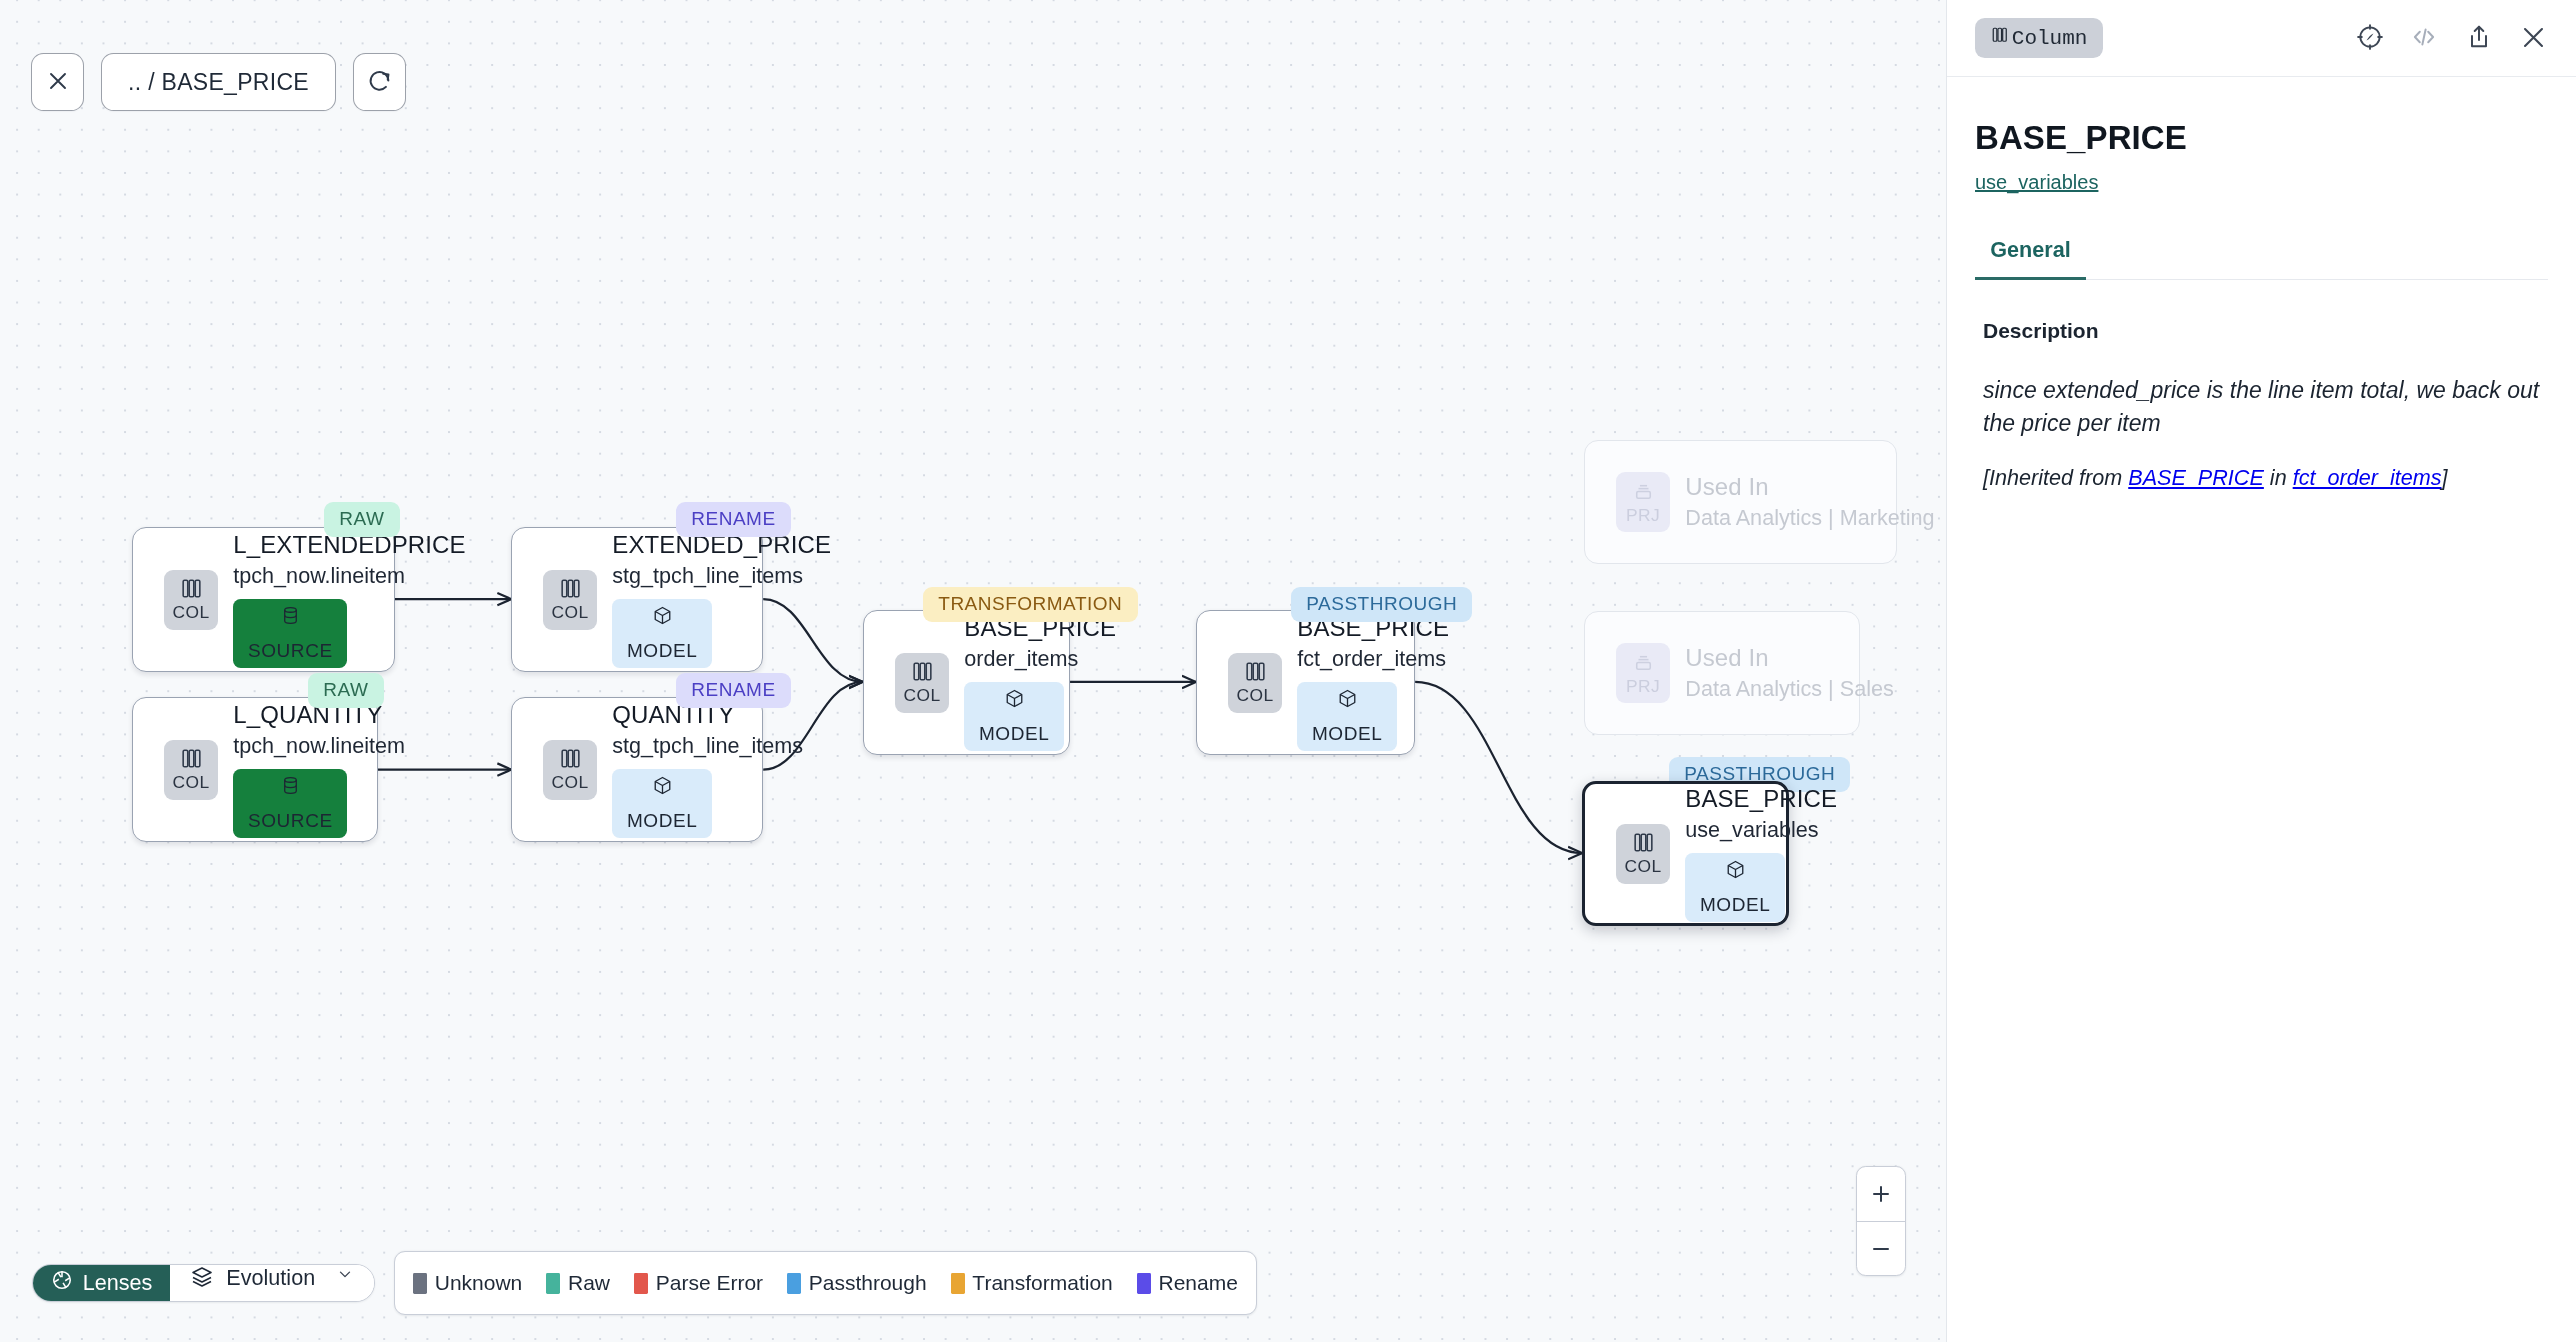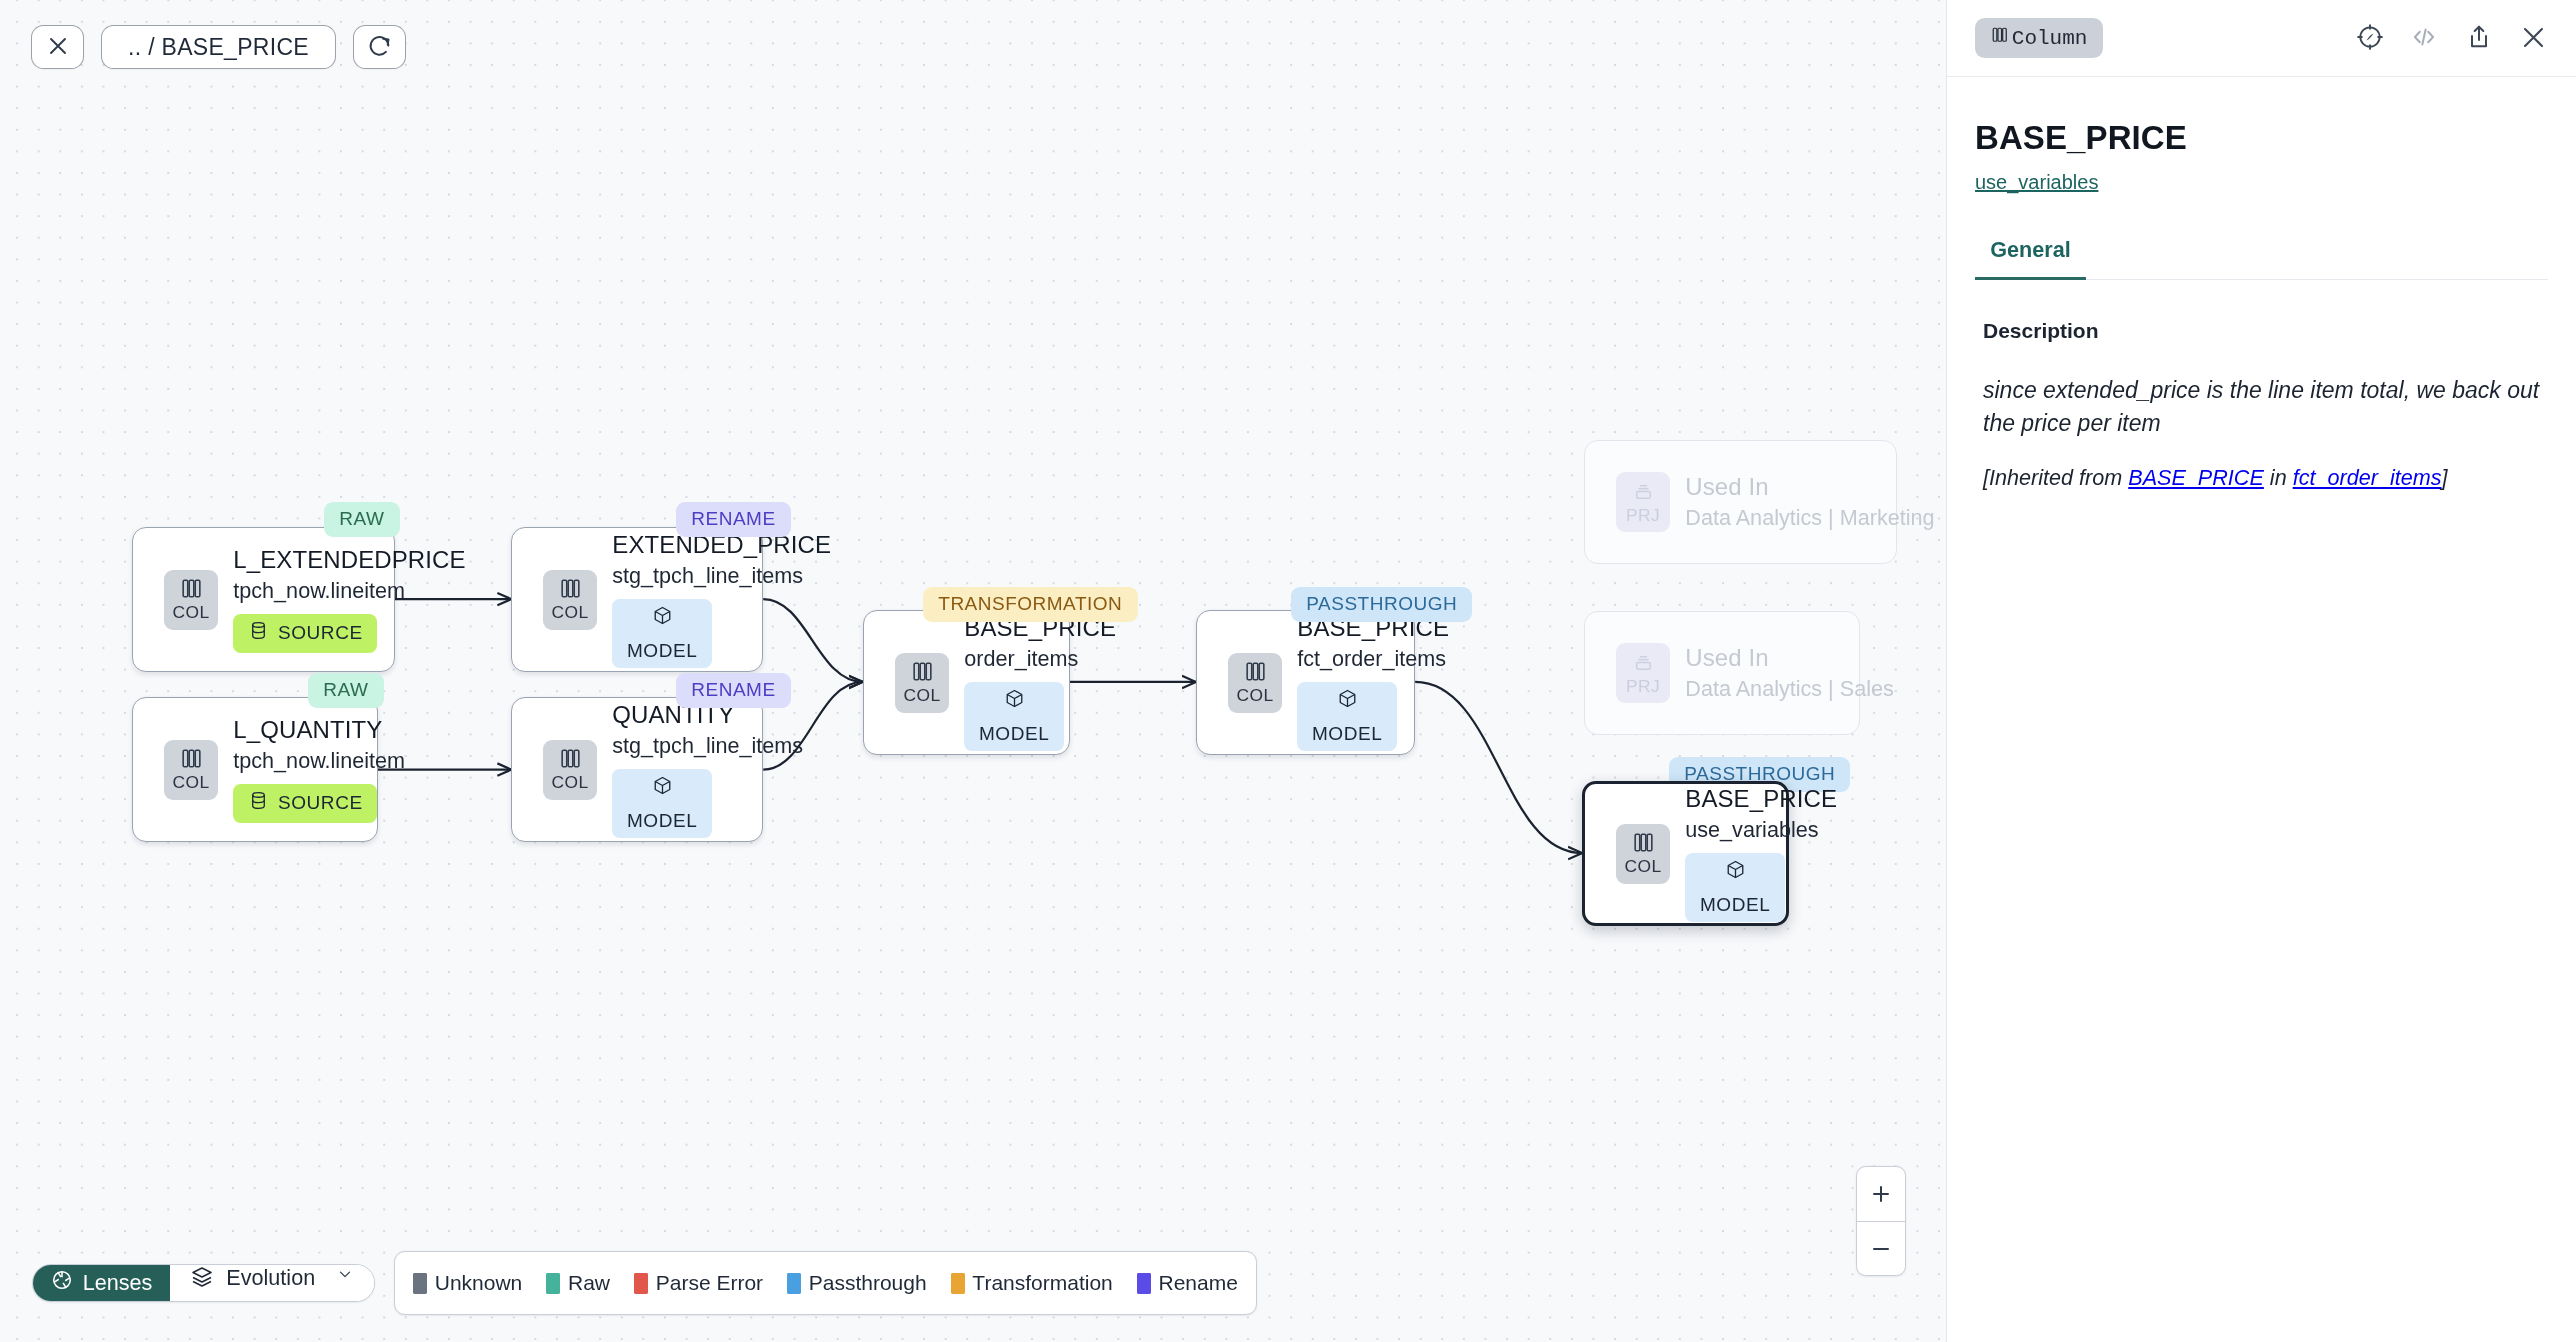--- a/index.html
+++ b/index.html
@@ -19,22 +19,22 @@
     background-image: radial-gradient(circle, #d5dae2 1.4px, rgba(0,0,0,0) 1.5px);
     background-size: 21.6px 21.6px;
     background-position: 6.3px 11px;
     overflow: hidden;
   }
 
   
   .top-bar { position: absolute; top: 25px; left: 31px; display: flex; align-items: center; gap: 16.7px; z-index: 30; }
   .tb-btn {
     background: #fff; border: 1.7px solid #6b7280aa; border-radius: 12.5px;
-    height: 44px; display: flex; align-items: center; justify-content: center;
-    color: #2f3a4a; box-shadow: 0 0.7px 1.4px rgba(16,24,40,.04);
+    height: 58px; display: flex; align-items: center; justify-content: center;
+    color: #2f3a4a; box-shadow: 0 0.7px 1.4px rgba(16,24,40,.04); margin-top: 28px;
   }
   .tb-square { width: 53px; }
   .tb-path { padding: 0 26.4px; font-size: 23px; letter-spacing: 0.3px; color: #1f2937; white-space: nowrap; }
 
   
   .node {
     position: absolute;
     background: #ffffff;
     border: 1.5px solid #9aa3b2;
     border-radius: 14px;
@@ -62,21 +62,21 @@
   .node-sub { font-size: 21.6px; color: #1f2734; white-space: nowrap; }
   .node.ghost .node-title { color: #c5c9d1; }
   .node.ghost .node-sub { color: #c5c9d1; }
 
   .kind-pill {
     margin-top: 5.6px; align-self: flex-start;
     display: inline-flex; align-items: center; gap: 9px;
     padding: 6.3px 14.6px; border-radius: 7.7px;
     font-size: 19px; letter-spacing: 0.6px; color: #1d2633; white-space: nowrap;
   }
-  .kind-source { background: #bef264; }
+  .kind-source { background: #15803d; flex-direction: column; }
   .kind-model  { background: #d9ebfa; flex-direction: column; }
 
   
   .badge {
     position: absolute; z-index: 12;
     padding: 6.3px 15.3px; border-radius: 9px;
     font-size: 19px; letter-spacing: 0.5px; white-space: nowrap;
   }
   .badge-raw { background: #c9f3e2; color: #2b6b52; }
   .badge-rename { background: #dcdcfb; color: #4b3fc4; }

